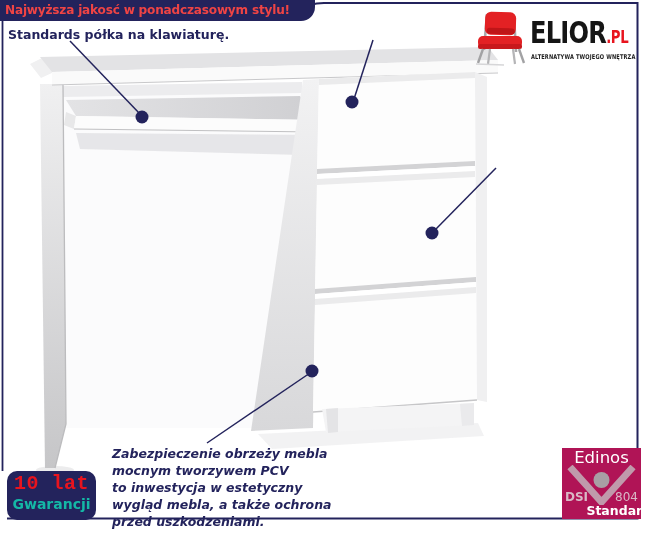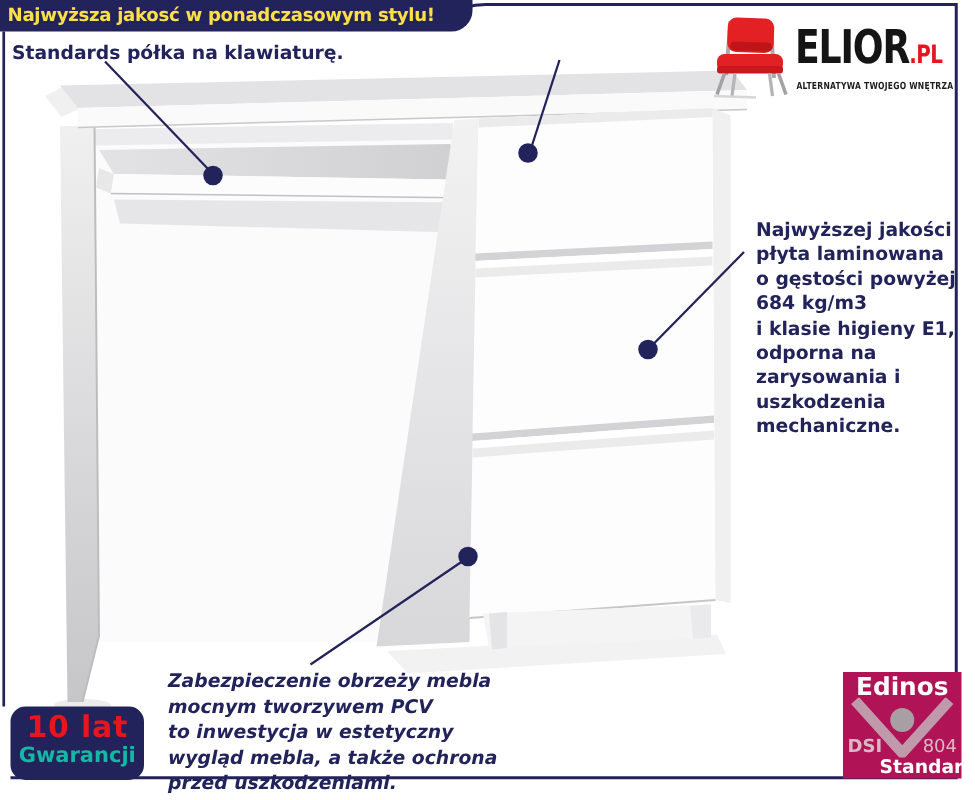--- a/index.html
+++ b/index.html
@@ -6,21 +6,21 @@
     --navy:#23235c; --red:#e8141e; --edinos_bg:#b01456;
     --edinos_muted:#c09aab; --edinos_light:#d9b9c6;
   }
   html,body{margin:0;padding:0;}
   body{width:650px;height:533px;background:#ffffff;
        font-family:"DejaVu Sans","Liberation Sans",sans-serif;overflow:hidden;}
   #stage{position:relative;width:650px;height:533px;background:#fff;}
   #stage svg.layer{position:absolute;left:0;top:0;pointer-events:none;}
 
   .banner{position:absolute;left:0;top:0;height:21px;min-width:296px;
-          background:var(--navy);color:#fde047;font-size:12.1px;font-weight:bold;
+          background:var(--navy);color:#ef4444;font-size:12.1px;font-weight:bold;
           line-height:21px;padding:0 14px 0 5px;border-radius:0 0 14px 0;
           letter-spacing:-0.2px;white-space:nowrap;}
 
   .callout{position:absolute;color:var(--navy);font-weight:bold;
            font-size:12.5px;white-space:pre-line;}
   .co-keyboard{left:8px;top:27px;}
   .co-drawers{left:307px;top:15px;}
   .co-board{left:504px;top:145px;line-height:16.4px;width:146px;}
   .co-edges{left:112px;top:445px;line-height:17px;width:250px;font-style:italic;}
 
@@ -31,27 +31,27 @@
                   white-space:nowrap;}
   .logo .brand{font-size:31px;font-weight:bold;color:#151515;letter-spacing:-1px;line-height:1;}
   .logo .tld{font-size:17px;font-weight:bold;color:var(--red);letter-spacing:-0.5px;}
   .logo .tagline{position:absolute;left:57px;top:45px;font-size:6.5px;font-weight:bold;
                  color:#1c1c1c;letter-spacing:0.2px;transform:scaleX(0.78);
                  transform-origin:left top;white-space:nowrap;}
 
   .warranty{position:absolute;left:7px;top:471px;width:89px;height:49px;
             background:var(--navy);border-radius:10px;text-align:center;}
   .warranty .w1{display:block;margin-top:2px;font-size:20px;font-weight:bold;
-                color:var(--red);line-height:22px;letter-spacing:0.5px;}
+                color:var(--red);line-height:22px;letter-spacing:0.5px;font-family:Liberation Mono, monospace;}
   .warranty .w2{display:block;font-size:14px;font-weight:bold;color:#14b8a6;line-height:18px;}
 
   .edinos{position:absolute;left:562px;top:448px;width:79px;height:71px;
           background:var(--edinos_bg);}
   .edinos .e-title{position:absolute;left:0;top:0;width:100%;text-align:center;
-                   color:#fff;font-size:16.5px;font-weight:bold;line-height:19px;}
+                   color:#fff;font-size:16.5px;font-weight:normal;line-height:19px;}
   .edinos svg{position:absolute;left:0;top:17px;}
   .edinos .e-left{position:absolute;left:3px;top:42px;color:var(--edinos_light);
                   font-size:12px;font-weight:bold;}
   .edinos .e-right{position:absolute;right:3px;top:42px;color:var(--edinos_light);
                    font-size:12px;font-weight:normal;}
   .edinos .e-bottom{position:absolute;left:0;bottom:1px;width:100%;text-align:center;
                     color:#fff;font-size:12.5px;font-weight:bold;margin-left:21px;}
 
   .navy-stroke{stroke:var(--navy);}
   .navy-fill{fill:var(--navy);}
@@ -124,29 +124,20 @@
     <circle class="navy-fill" cx="352" cy="102" r="6.5"></circle>
     <line class="navy-stroke" x1="496" y1="168" x2="434" y2="231" stroke-width="1.5"></line>
     <circle class="navy-fill" cx="432" cy="233" r="6.5"></circle>
     <line class="navy-stroke" x1="207" y1="443" x2="310" y2="373" stroke-width="1.5"></line>
     <circle class="navy-fill" cx="312" cy="371" r="6.5"></circle>
   </svg>
 
   <div class="banner">Najwyższa jakosć w ponadczasowym stylu!</div>
 
   <div class="callout co-keyboard">Standards półka na klawiaturę.</div>
-  <div class="callout co-board">Najwyższej jakości
-płyta laminowana
-o gęstości powyżej
-684 kg/m3
-i klasie higieny E1,
-odporna na
-zarysowania i
-uszkodzenia
-mechaniczne.</div>
   <div class="callout co-edges">Zabezpieczenie obrzeży mebla
 mocnym tworzywem PCV
 to inwestycja w estetyczny
 wygląd mebla, a także ochrona
 przed uszkodzeniami.</div>
 
   <div class="logo">
     <svg class="chair" width="54" height="58" viewBox="0 0 54 58">
       <line x1="13" y1="6" x2="10" y2="42" stroke="#a9a9ab" stroke-width="2.6"></line>
       <line x1="40" y1="8" x2="42" y2="44" stroke="#a9a9ab" stroke-width="2.6"></line>

